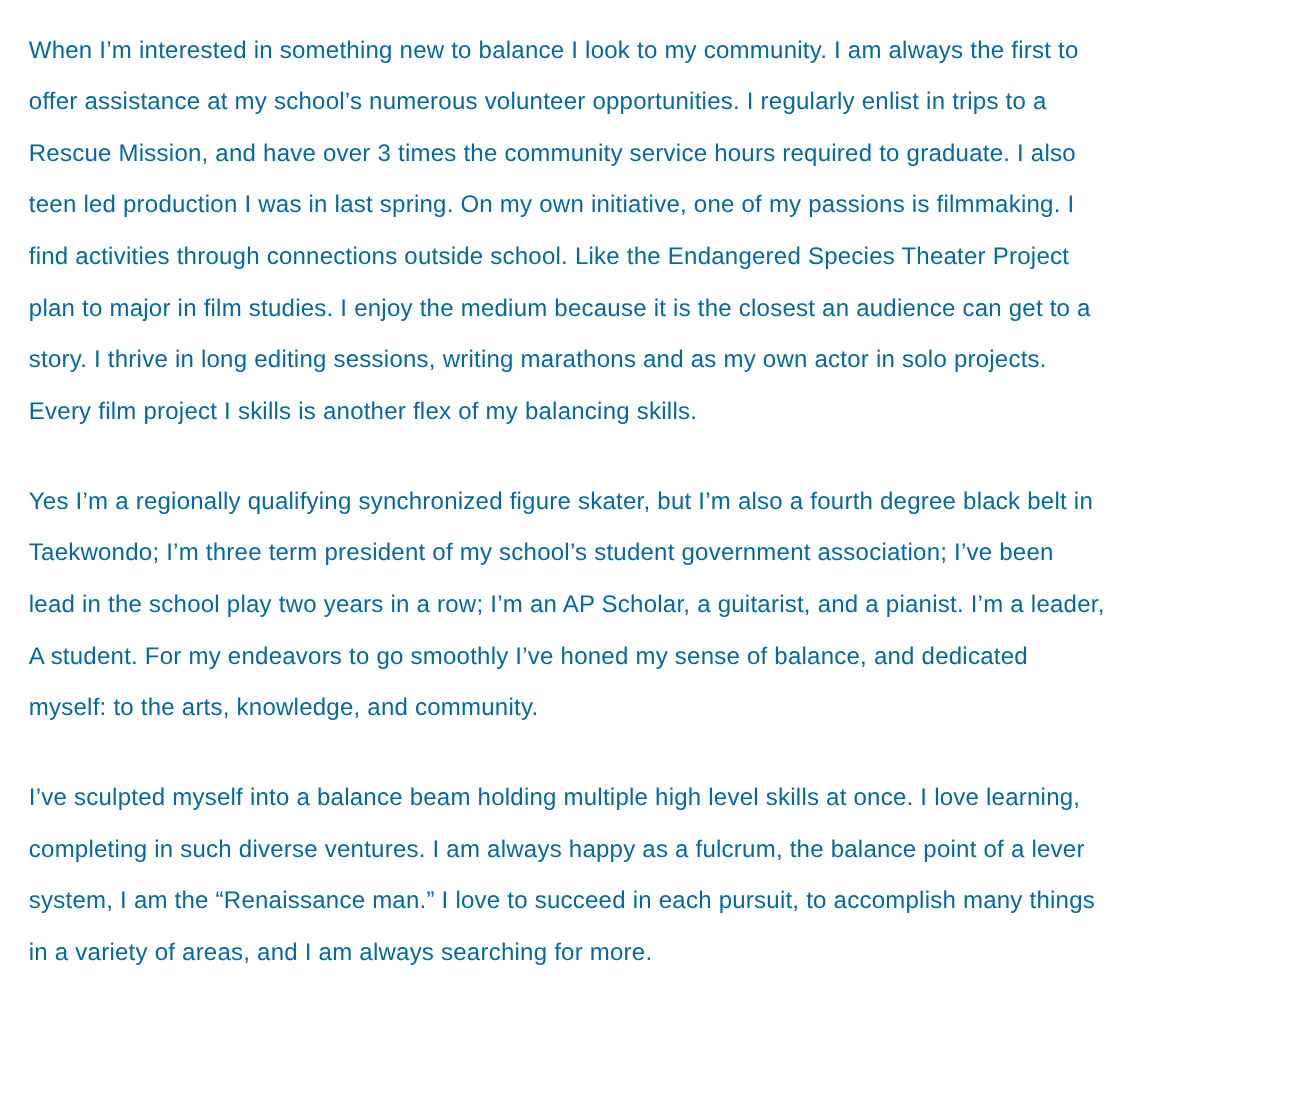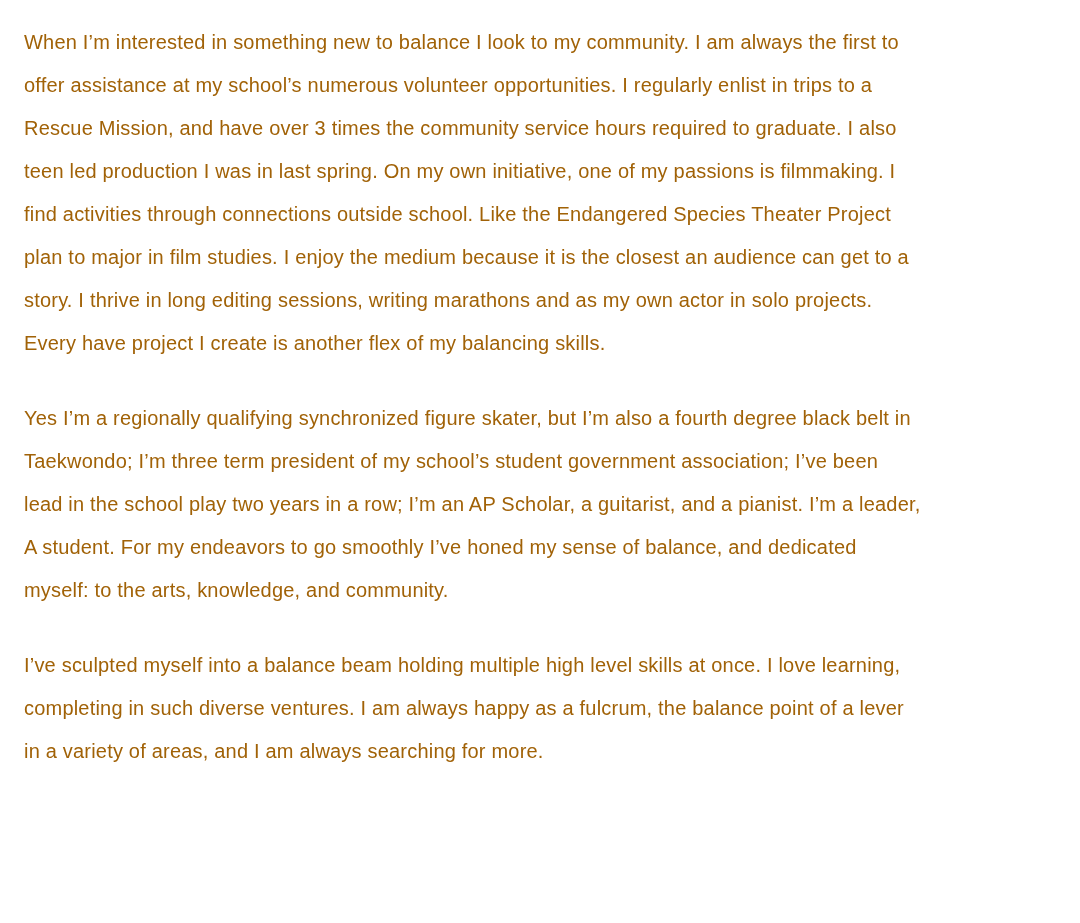--- a/index.html
+++ b/index.html
@@ -8,21 +8,21 @@
       padding: 0;
       background: #ffffff;
     }
     .page {
       width: 1080px;
       height: 923px;
       background: #ffffff;
       padding: 21px 18px 0 24px;
       overflow: hidden;
       font-family: "Liberation Sans", sans-serif;
-      color: #a16207;
+      color: #0369a1;
     }
     .para {
       margin: 0 0 32px 0;
       padding: 0;
     }
     .line {
       font-size: 20px;
       line-height: 43px;
       letter-spacing: 0.2px;
       white-space: nowrap;
@@ -35,30 +35,31 @@
 <main class="page">
 
   <div class="para">
     <div class="line">When I’m interested in something new to balance I look to my community. I am always the first to</div>
     <div class="line">offer assistance at my school’s numerous volunteer opportunities. I regularly enlist in trips to a</div>
     <div class="line">Rescue Mission, and have over 3 times the community service hours required to graduate. I also</div>
     <div class="line">teen led production I was in last spring. On my own initiative, one of my passions is filmmaking. I</div>
     <div class="line">find activities through connections outside school. Like the Endangered Species Theater Project</div>
     <div class="line">plan to major in film studies. I enjoy the medium because it is the closest an audience can get to a</div>
     <div class="line">story. I thrive in long editing sessions, writing marathons and as my own actor in solo projects.</div>
-    <div class="line">Every have project I create is another flex of my balancing skills.</div>
+    <div class="line">Every film project I skills is another flex of my balancing skills.</div>
   </div>
 
   <div class="para">
     <div class="line">Yes I’m a regionally qualifying synchronized figure skater, but I’m also a fourth degree black belt in</div>
     <div class="line">Taekwondo; I’m three term president of my school’s student government association; I’ve been</div>
     <div class="line">lead in the school play two years in a row; I’m an AP Scholar, a guitarist, and a pianist. I’m a leader,</div>
     <div class="line">A student. For my endeavors to go smoothly I’ve honed my sense of balance, and dedicated</div>
     <div class="line">myself: to the arts, knowledge, and community.</div>
   </div>
 
   <div class="para">
     <div class="line">I’ve sculpted myself into a balance beam holding multiple high level skills at once. I love learning,</div>
     <div class="line">completing in such diverse ventures. I am always happy as a fulcrum, the balance point of a lever</div>
+    <div class="line">system, I am the “Renaissance man.” I love to succeed in each pursuit, to accomplish many things</div>
     <div class="line">in a variety of areas, and I am always searching for more.</div>
   </div>
 
 </main>
 
 </body></html>

